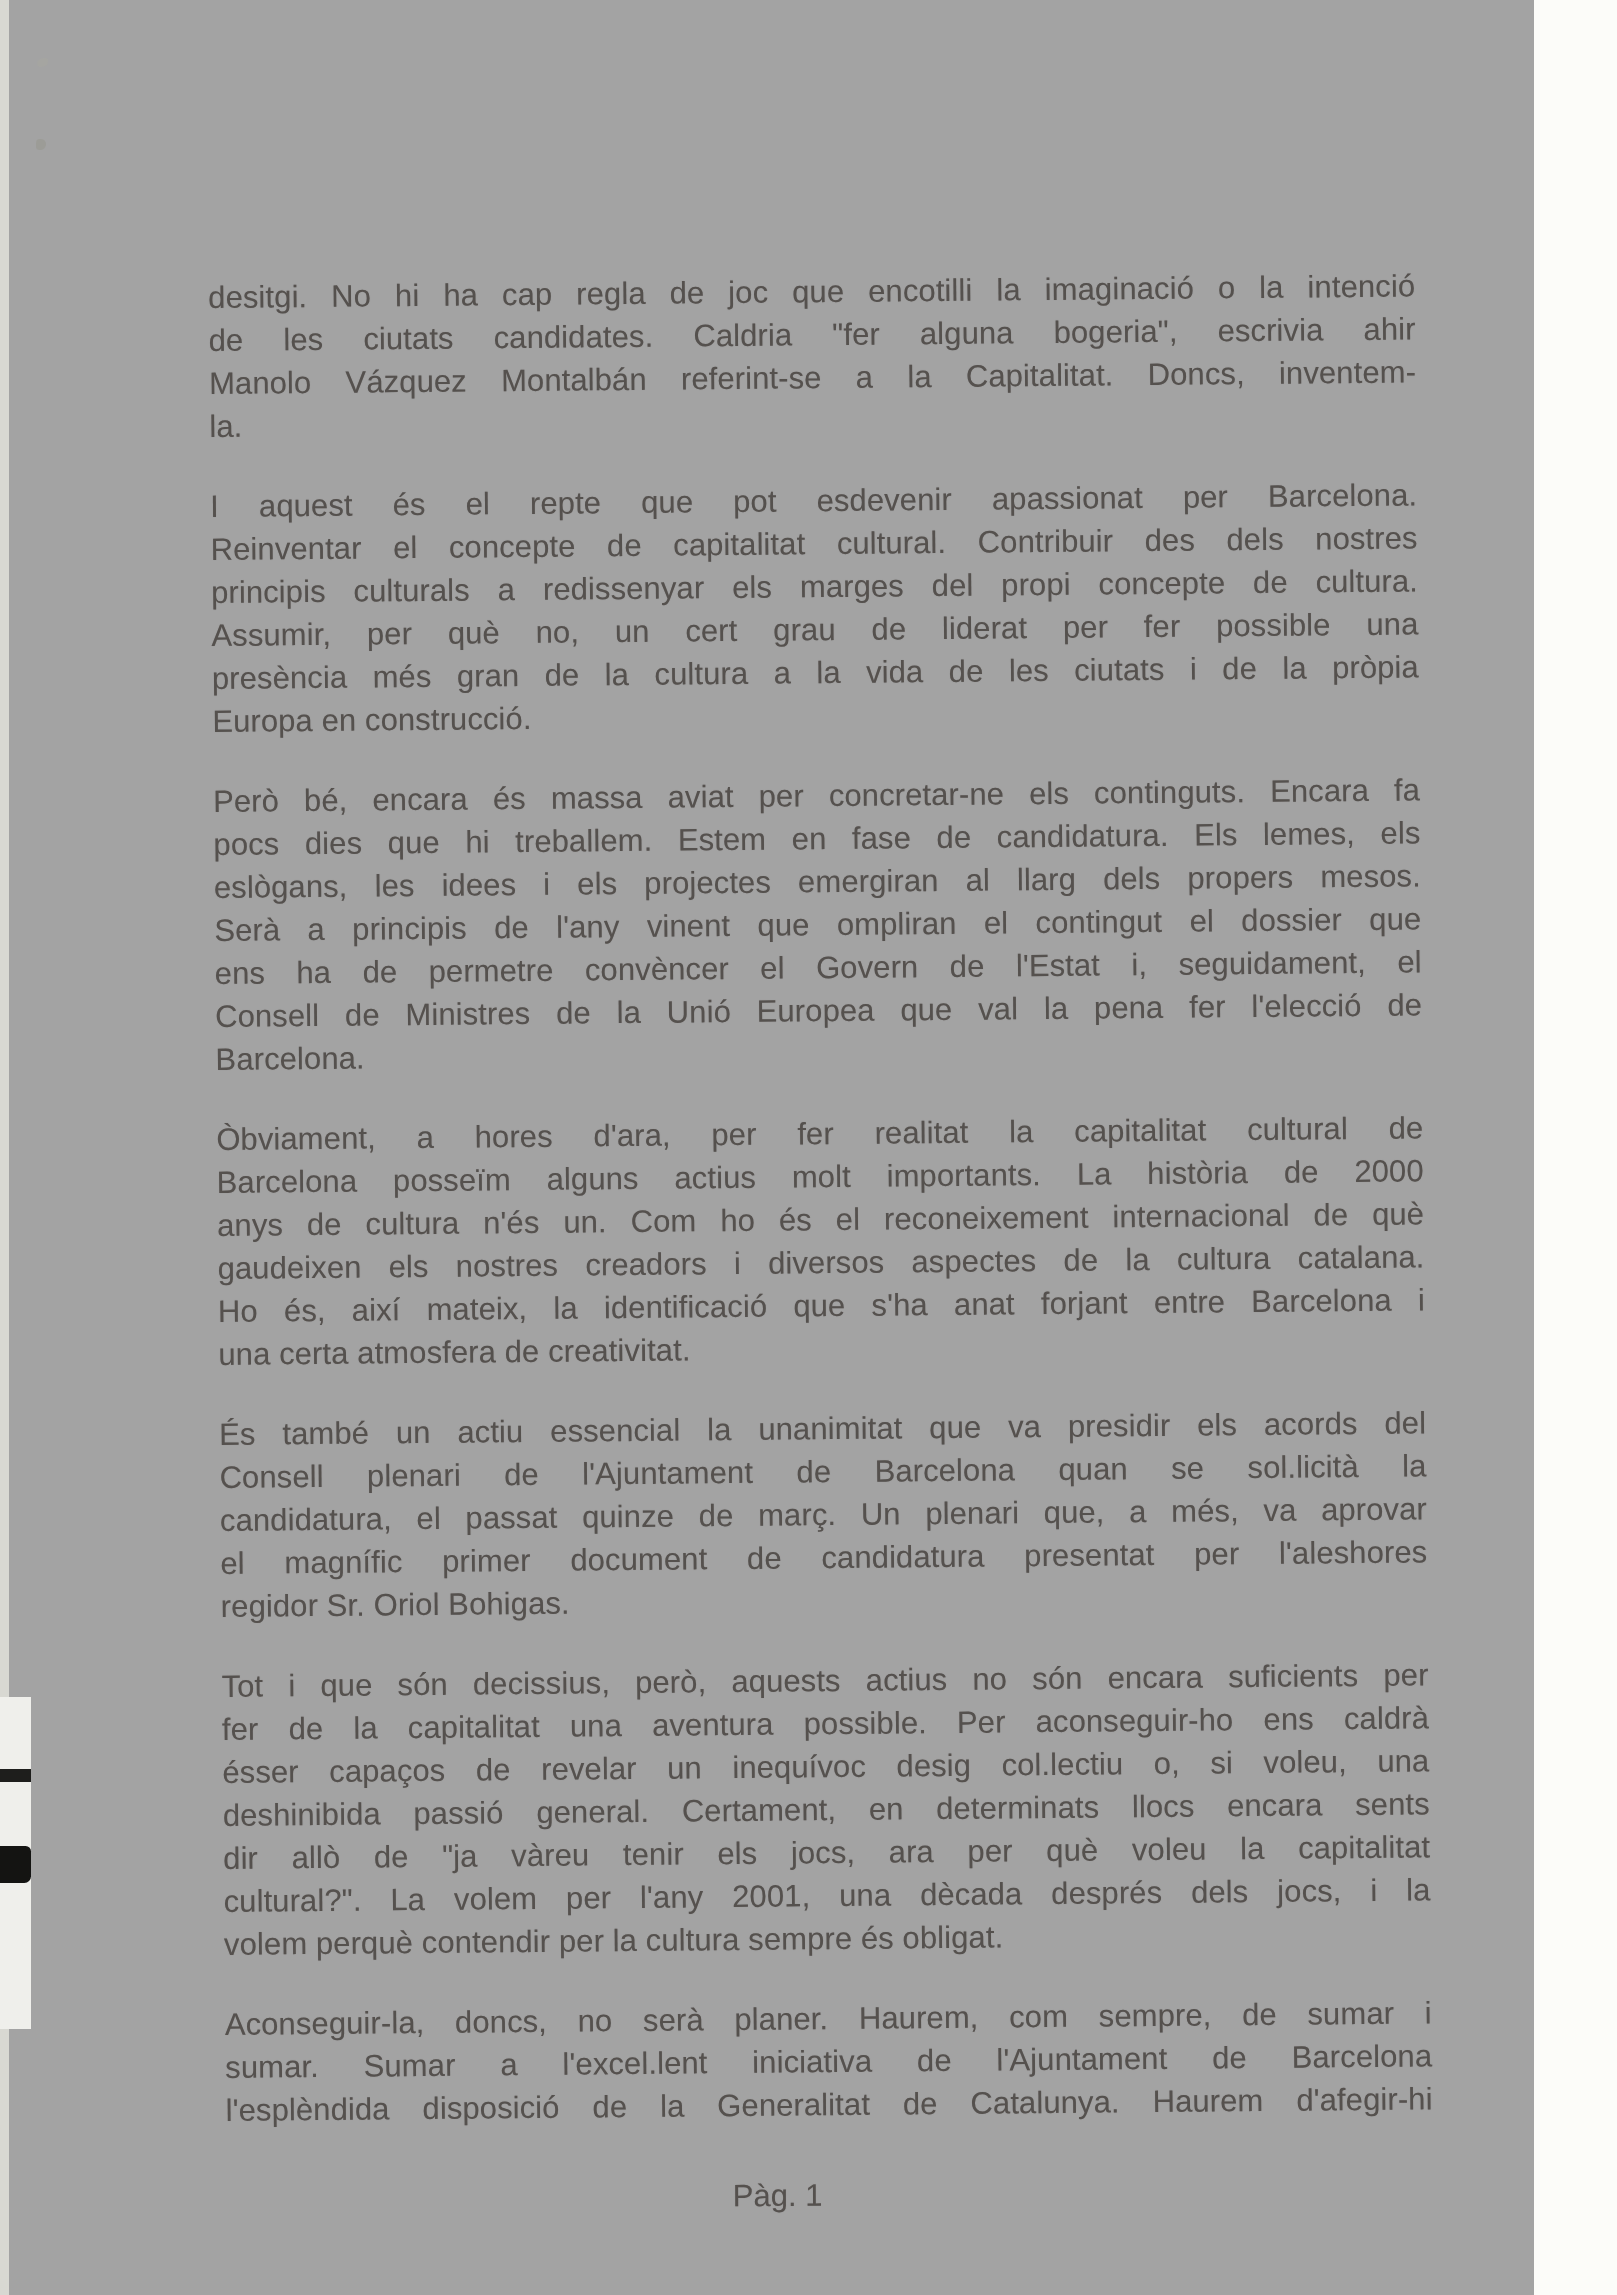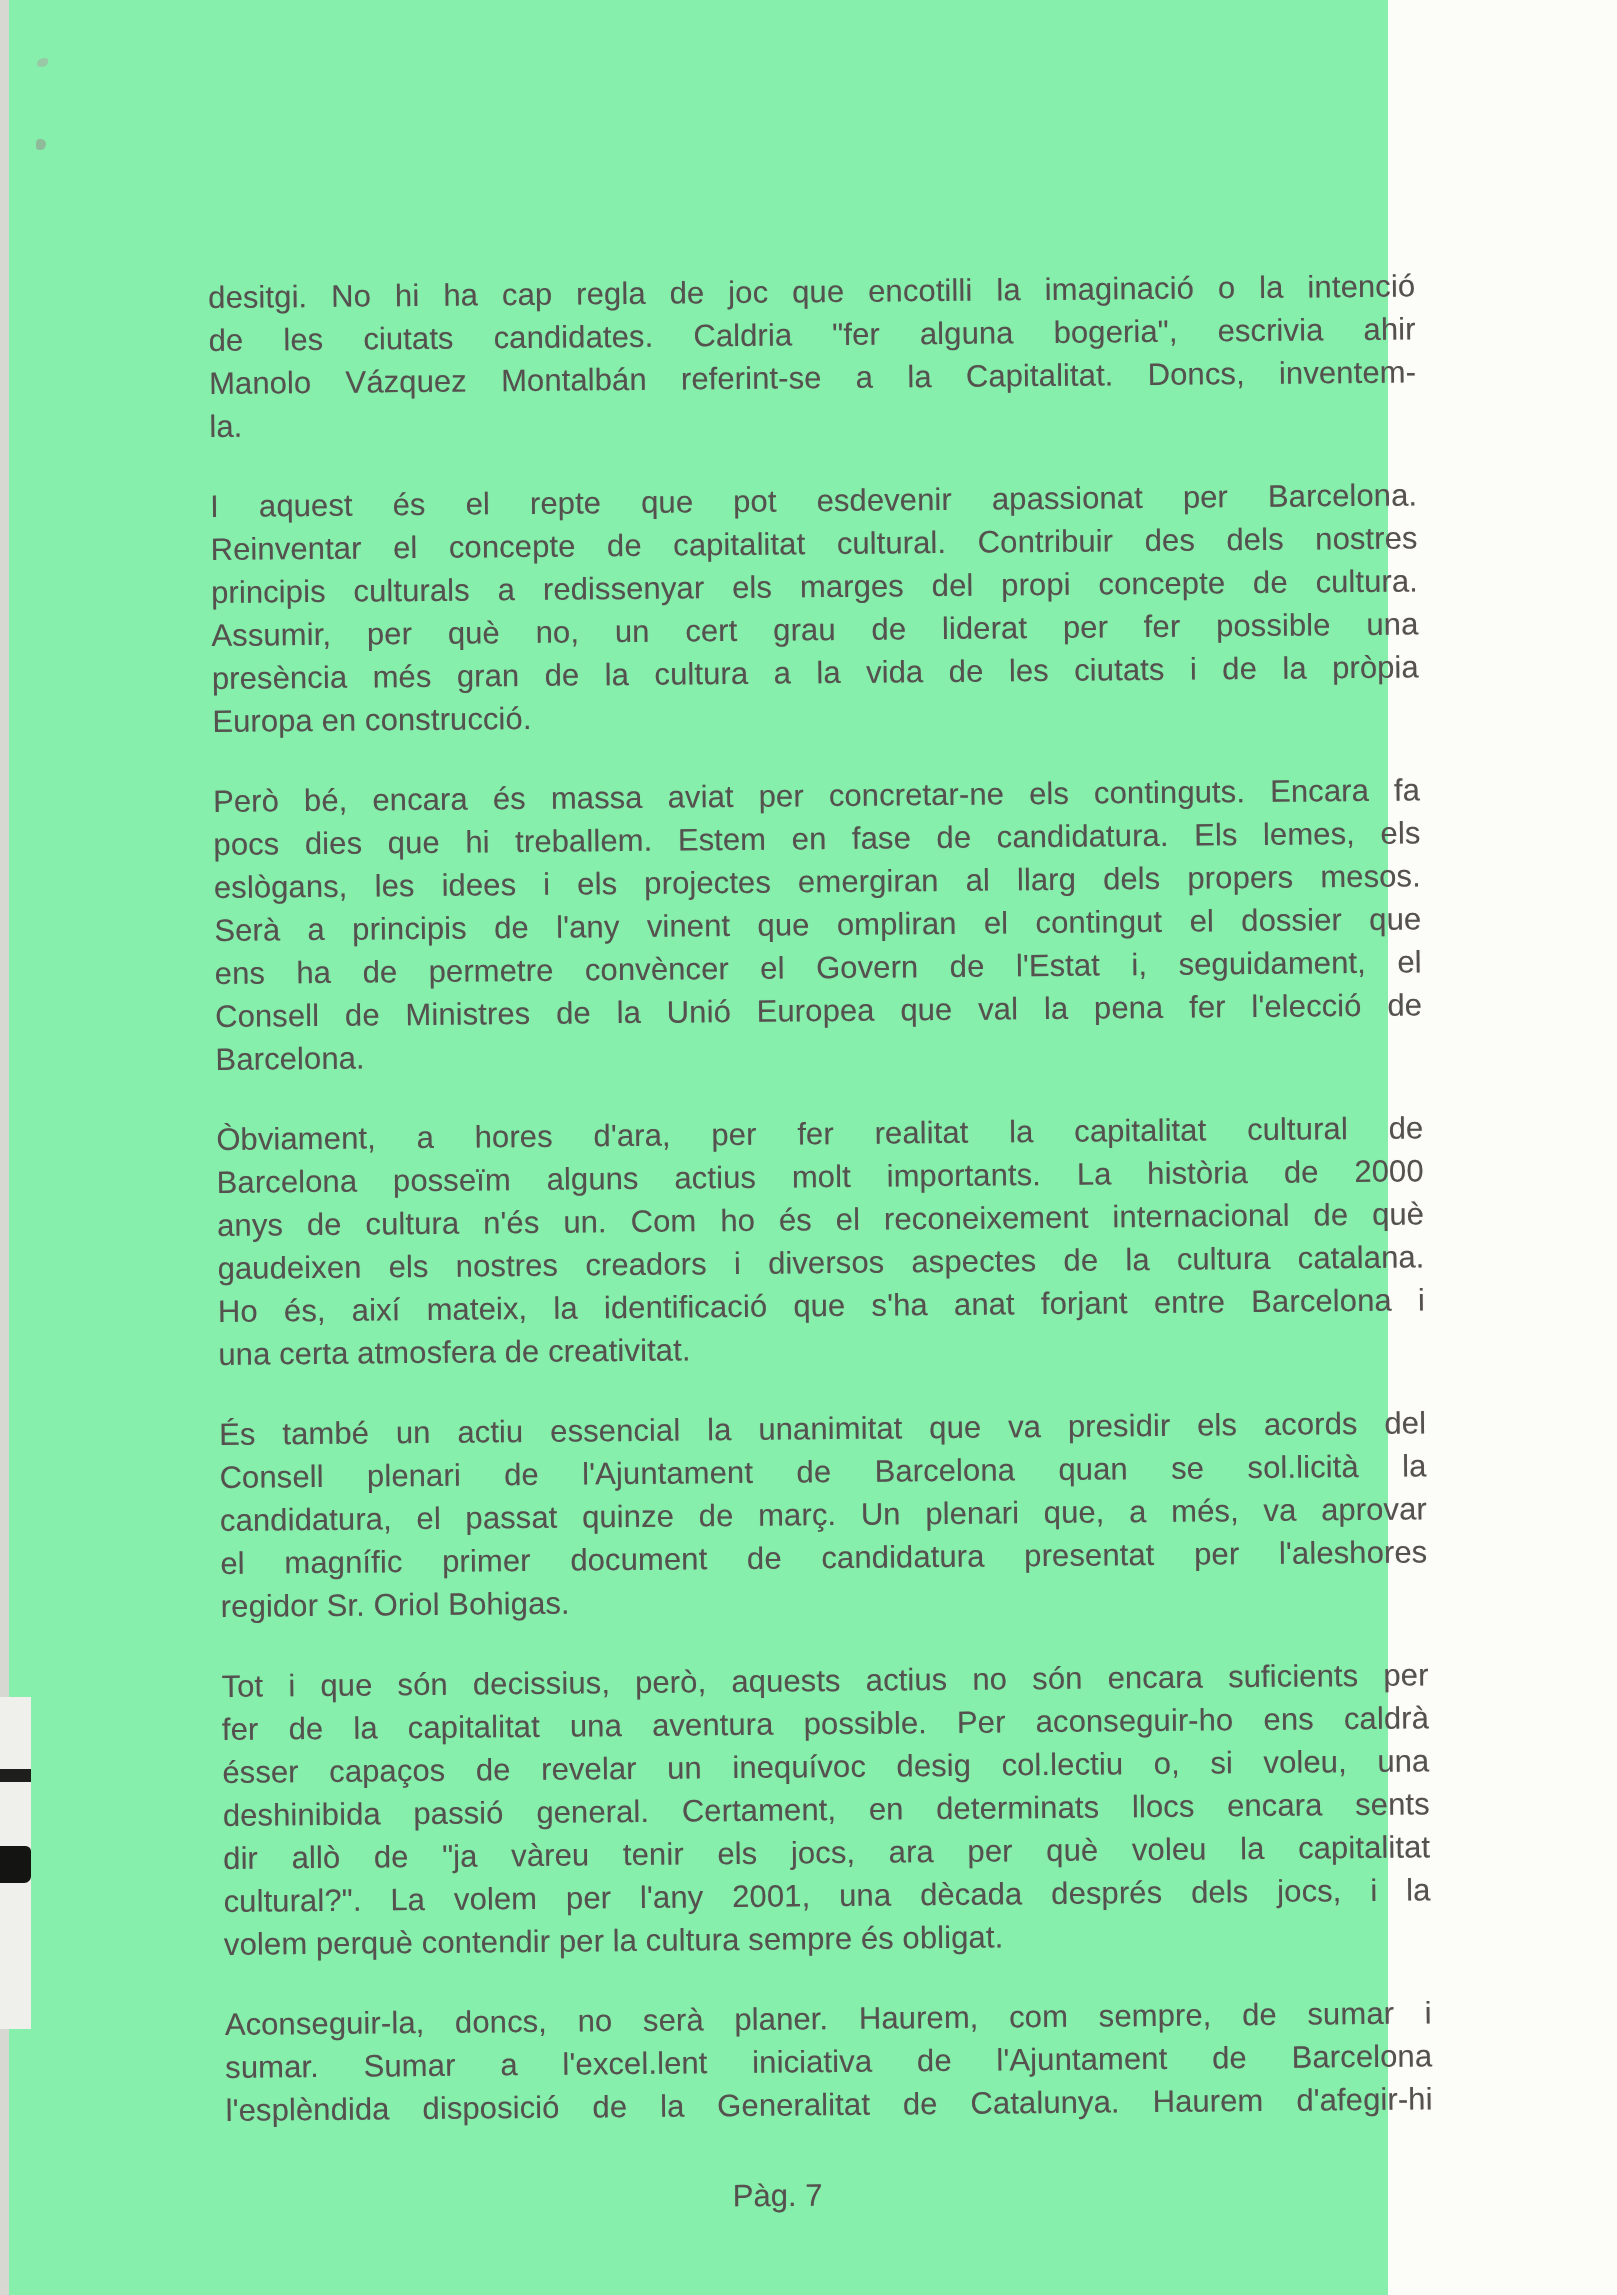--- a/index.html
+++ b/index.html
@@ -5,23 +5,23 @@
   html, body {
     margin: 0;
     padding: 0;
     width: 1618px;
     height: 2295px;
     overflow: hidden;
     background: #fcfcf9;
   }
   .page {
     position: relative;
-    width: 1388px;
+    width: 1534px;
     height: 2295px;
-    background: #86efac;
+    background: #a3a3a3;
     font-family: "Liberation Sans", sans-serif;
   }
   
   .edge-strip {
     position: absolute;
     left: 0; top: 0;
     width: 9.3px; height: 100%;
     background: #d8d8d2;
   }
   .edge-wide {
@@ -159,16 +159,16 @@
         <div class="line last">volem perquè contendir per la cultura sempre és obligat.</div>
       </div>
       <div class="para">
         <div class="line">Aconseguir-la, doncs, no serà planer. Haurem, com sempre, de sumar i</div>
         <div class="line">sumar. Sumar a l'excel.lent iniciativa de l'Ajuntament de Barcelona</div>
         <div class="line">l'esplèndida disposició de la Generalitat de Catalunya. Haurem d'afegir-hi</div>
       </div>
     </div>
 
   <div class="footer">
-    <span>Pàg. 7</span>
+    <span>Pàg. 1</span>
   </div>
 </div>
 
 
 </body></html>

